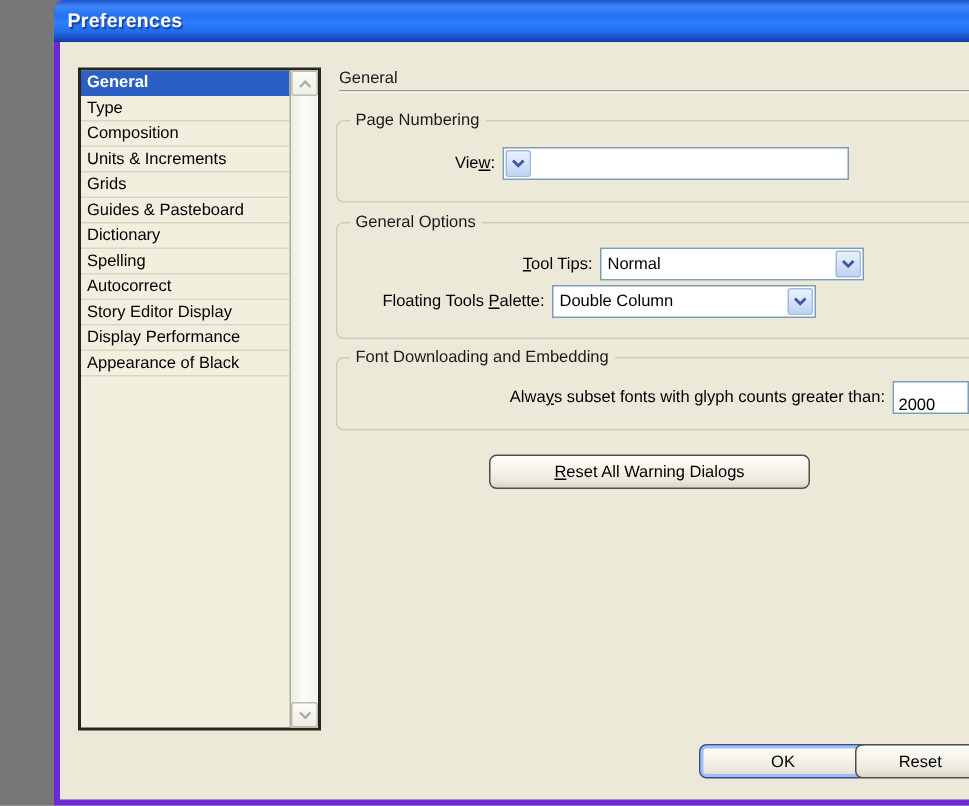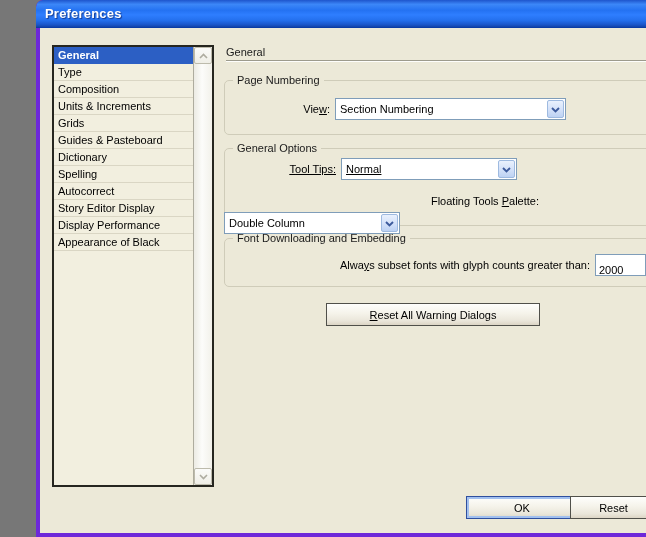--- a/index.html
+++ b/index.html
@@ -57,22 +57,22 @@
     border:1px solid #CFCCB9; border-radius:5px; background:transparent;
   }
   fieldset.group legend { margin-left:8px; padding:0 4px; color:#1A1A1A; }
   .g1 { left:184px; top:46px;  width:444px; height:61px; }
   .g2 { left:184px; top:114px; width:444px; height:84px; }
   .g3 { left:184px; top:204px; width:444px; height:55px; }
   .form-row { position:absolute; left:184px; display:flex; height:22px; }
   .form-row .lbl { flex:1; text-align:right; padding-right:5px; line-height:22px; white-space:nowrap; }
   .mn { text-decoration:underline; }
   .row-view    { top:70px;  width:342px; }
-  .row-tips    { top:130px; width:293px;text-decoration:underline; }
-  .row-palette { top:162px; width:320px;flex-direction:column; }
+  .row-tips    { top:137px; width:352px; }
+  .row-palette { top:162px; width:320px; }
   .row-subset  { top:226px; width:422px; }
   
   .combo {
     display:flex; align-items:center; height:22px; background:#fff;
     border:1px solid #7F9DB9; cursor:default;
   }
   .combo .combo-text { flex:1; padding-left:4px; line-height:19px; white-space:nowrap; overflow:hidden; }
   .combo .combo-btn {
     width:17px; height:18px; margin:1px; border-radius:2px;
     border:1px solid #9EBAE0;
@@ -81,21 +81,21 @@
   }
   .combo-view { width:231px; }
   .combo-sm   { width:176px; }
   .textfield {
     width:51px; height:22px; border:1px solid #7F9DB9; background:#fff;
     font-family:"Liberation Sans", sans-serif; font-size:11px; padding:9px 0 0 3px; margin:0;
   }
   
   .btn {
     position:absolute; height:23px;
-    border:1px solid #50504A; border-radius:0;
+    border:1px solid #50504A; border-radius:5px;
     background:linear-gradient(to bottom,#FEFEFC 0%,#F5F3EA 45%,#EAE6DA 80%,#DCD5C5 100%);
     font-family:"Liberation Sans", sans-serif; font-size:11px; color:#000;
     display:flex; align-items:center; justify-content:center; cursor:default;
   }
   .btn-warnings { left:286px; top:275px; width:214px; }
   .btn-ok    { left:426px; top:468px; width:112px;
                border-color:#2F4F9E; box-shadow:inset 0 0 0 2px #A2C0EF; }
   .btn-reset { left:530px; top:468px; width:87px; }
 </style>
 </head>
@@ -151,21 +151,20 @@
     <fieldset class="group g2">
       <legend>General Options</legend>
     </fieldset>
     <fieldset class="group g3">
       <legend>Font Downloading and Embedding</legend>
     </fieldset>
 
     <div class="form-row row-view">
       <span class="lbl"><span>Vie</span><span class="mn">w</span><span>:</span></span>
       <div class="combo combo-view">
-        <span class="combo-text">Section Numbering</span>
         <span class="combo-btn">
           <span>
             <svg width="9" height="6" viewBox="0 0 9 6">
                 <path d="M1 1 L4.5 4.5 L8 1" fill="none" stroke="#3C5A9C" stroke-width="1.9"></path>
               </svg>
           </span>
         </span>
       </div>
     </div>
 

